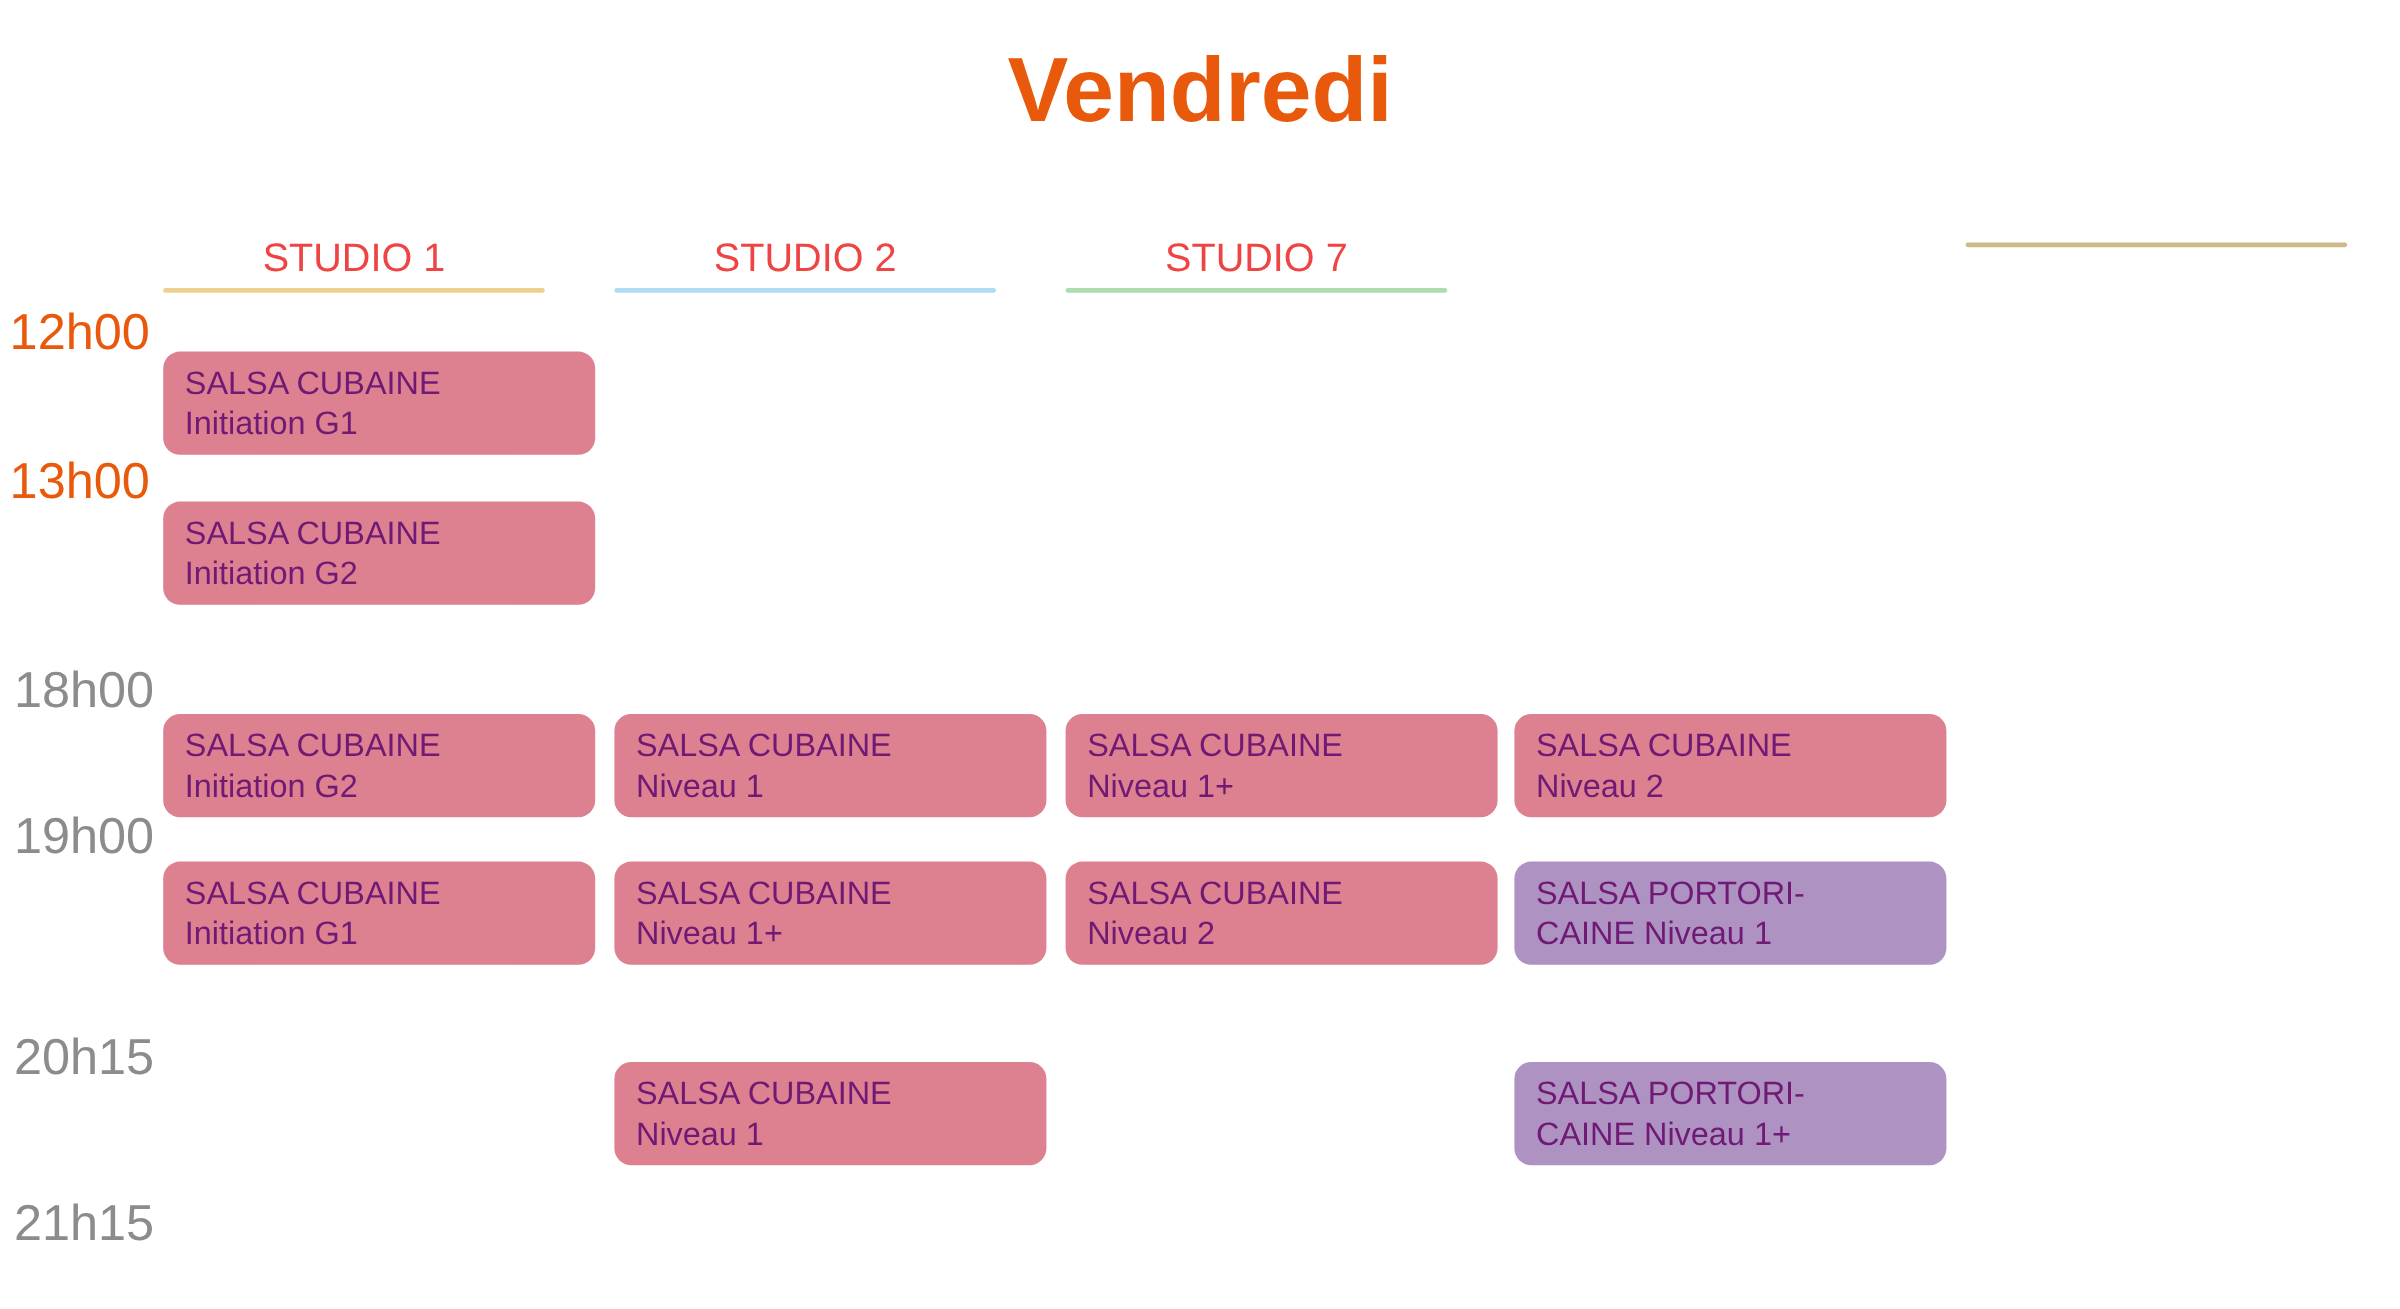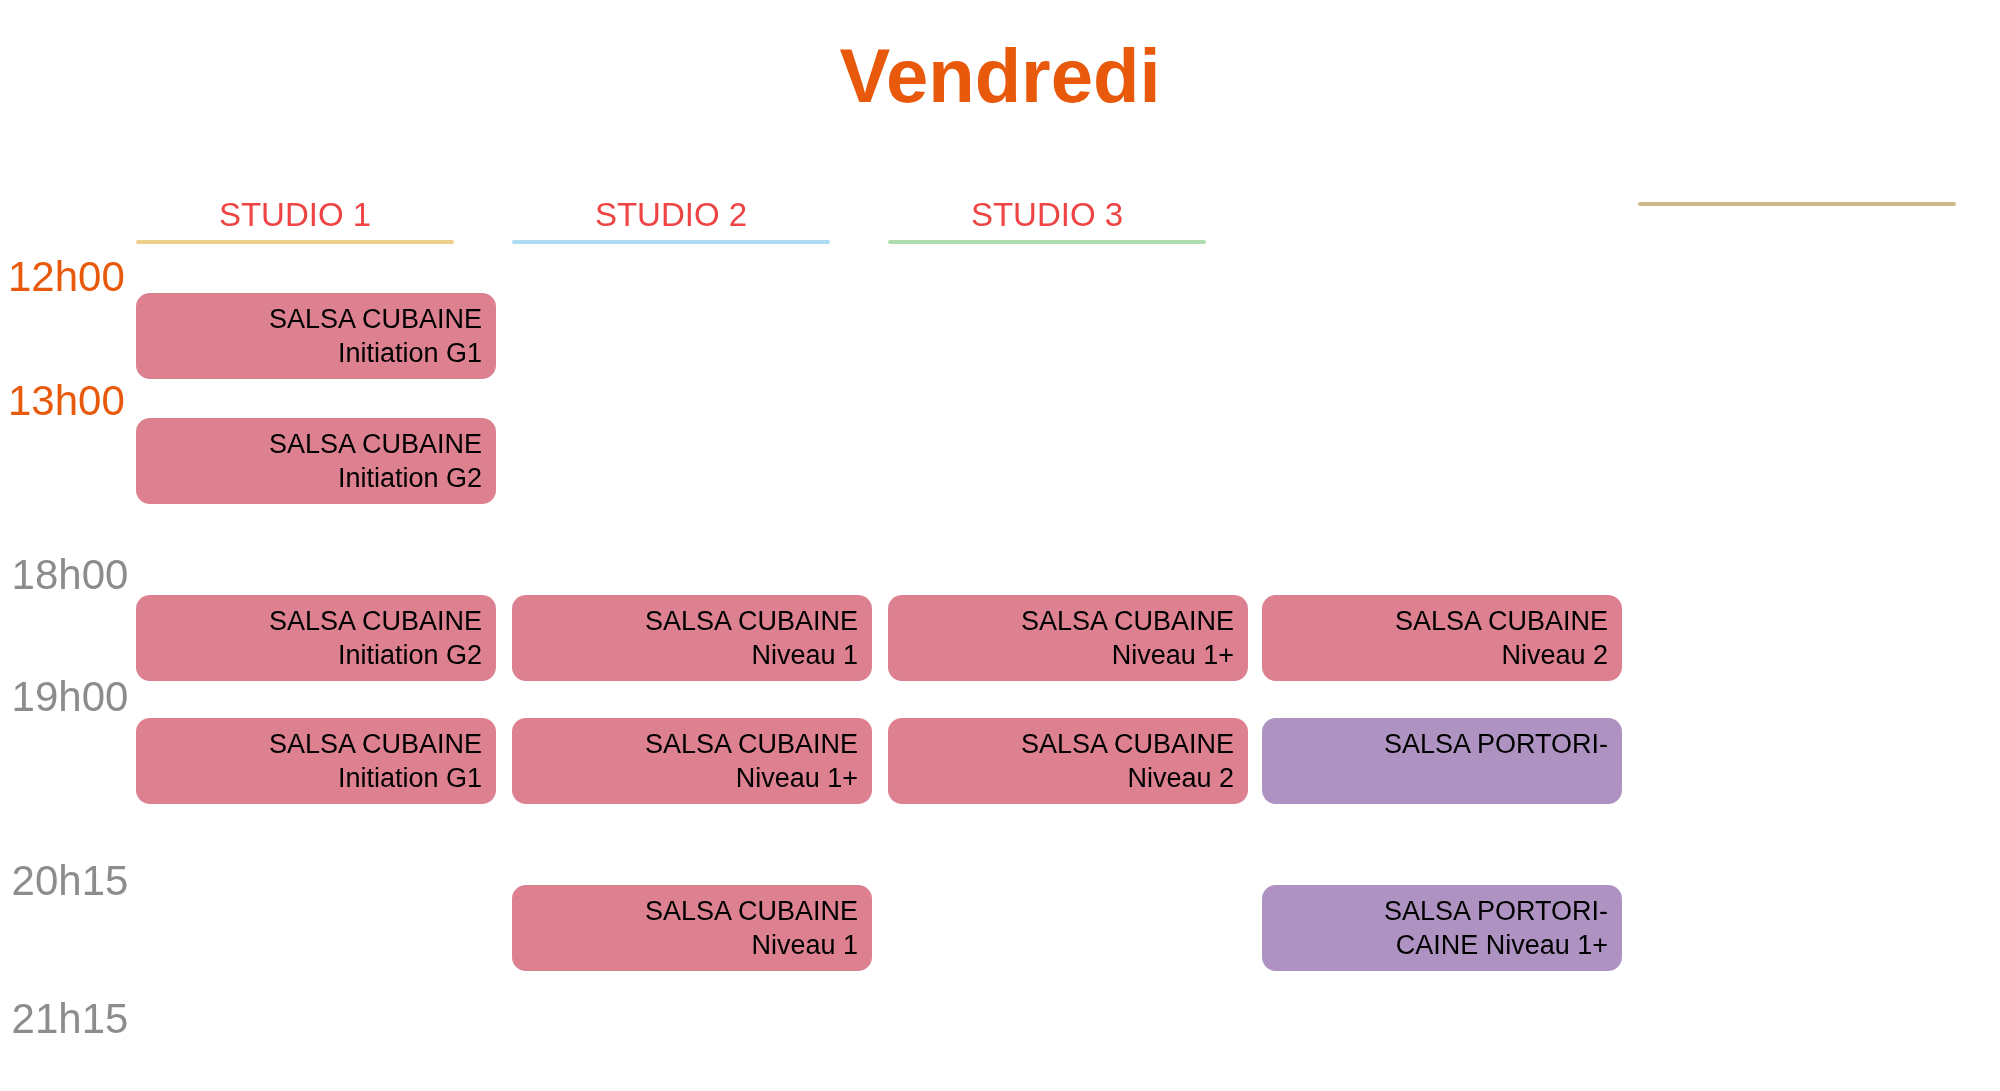--- a/index.html
+++ b/index.html
@@ -87,22 +87,21 @@
     box-sizing: border-box;
     padding: 9px 14px 0 18px;
     color: #ffffff;
     overflow: hidden;
   }
   .card .card-line {
     display: block;
     font-size: 27px;
     line-height: 34px;
     white-space: nowrap;
-    color: #000000;
-    text-align: right;
+    color: #701a75;
   }
   .card.pink   { background: #DD8090; }
   .card.purple { background: #AD92C2; }
 
   
   .col1 { left: 136px; }
   .col2 { left: 512px; }
   .col3 { left: 888px; }
   .col4 { left: 1262px; }
 
@@ -123,21 +122,21 @@
   <div class="studio-header-row">
       <div class="studio-col-head" style="left: 0px;">
         <span class="studio-label">STUDIO 1</span>
         <span class="studio-underline" style="background: rgb(239, 207, 142);"></span>
       </div>
       <div class="studio-col-head" style="left: 376px;">
         <span class="studio-label">STUDIO 2</span>
         <span class="studio-underline" style="background: rgb(174, 220, 240);"></span>
       </div>
       <div class="studio-col-head" style="left: 752px;">
-        <span class="studio-label">STUDIO 3</span>
+        <span class="studio-label">STUDIO 7</span>
         <span class="studio-underline" style="background: rgb(174, 220, 174);"></span>
       </div>
       <div class="studio-col-head" style="left: 1502px;">
         <span class="studio-underline" style="background: rgb(205, 185, 138);"></span>
       </div>
     </div>
 
   <div id="time-layer">
       <div class="time-label accent" style="top: 258px;">12h00</div>
       <div class="time-label accent" style="top: 382px;">13h00</div>
@@ -179,20 +178,21 @@
       <div class="card pink col2 row-19h00">
         <span class="card-line">SALSA CUBAINE</span>
         <span class="card-line">Niveau 1+</span>
       </div>
       <div class="card pink col3 row-19h00">
         <span class="card-line">SALSA CUBAINE</span>
         <span class="card-line">Niveau 2</span>
       </div>
       <div class="card purple col4 row-19h00">
         <span class="card-line">SALSA PORTORI-</span>
+        <span class="card-line">CAINE Niveau 1</span>
       </div>
       <div class="card pink col2 row-20h15">
         <span class="card-line">SALSA CUBAINE</span>
         <span class="card-line">Niveau 1</span>
       </div>
       <div class="card purple col4 row-20h15">
         <span class="card-line">SALSA PORTORI-</span>
         <span class="card-line">CAINE Niveau 1+</span>
       </div>
     </div>

